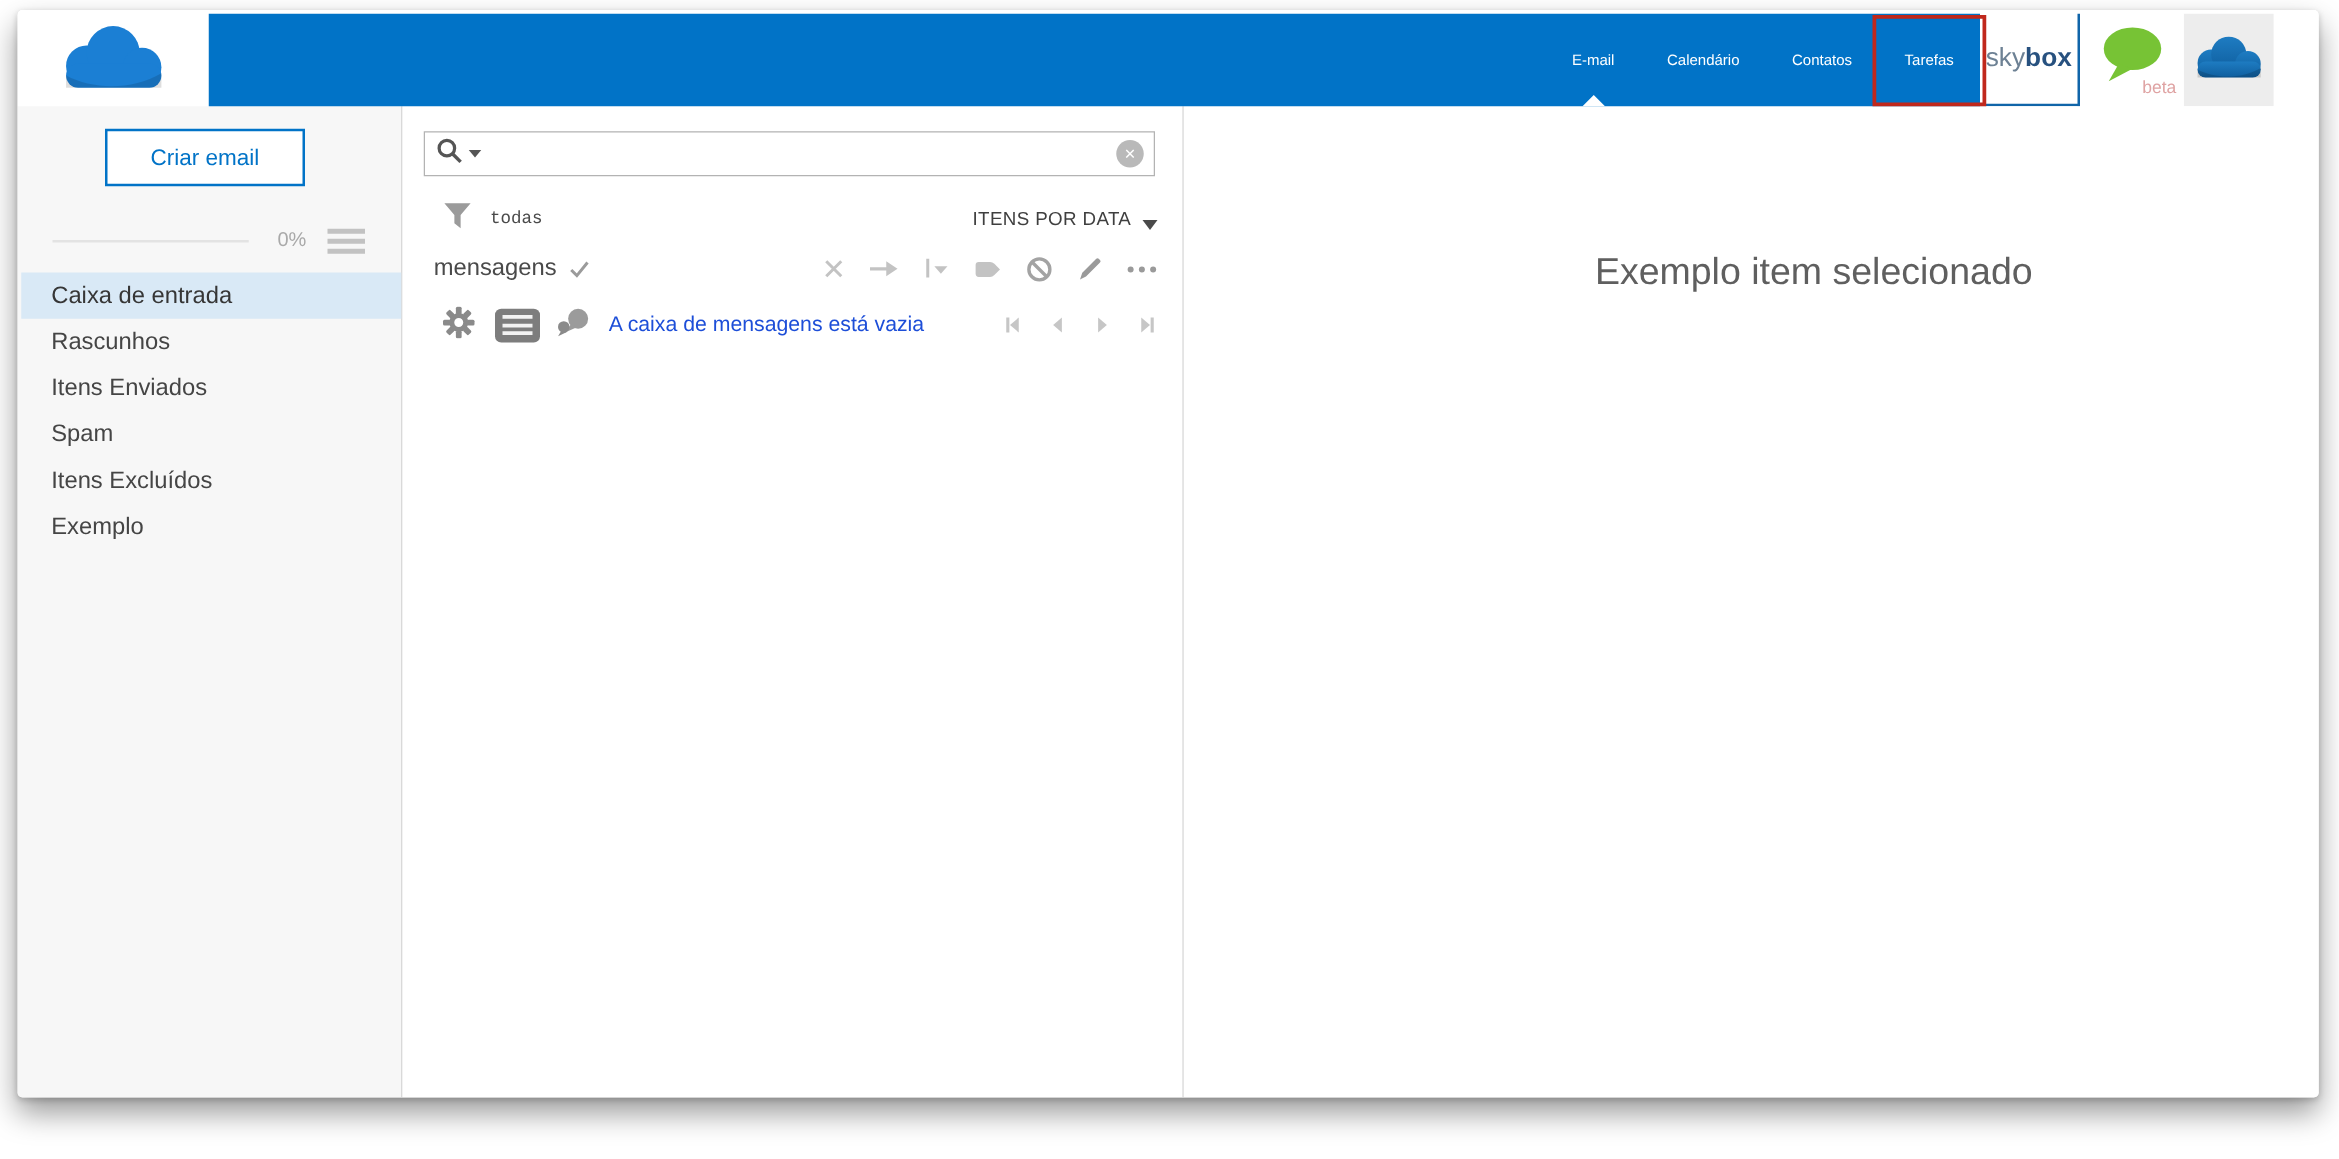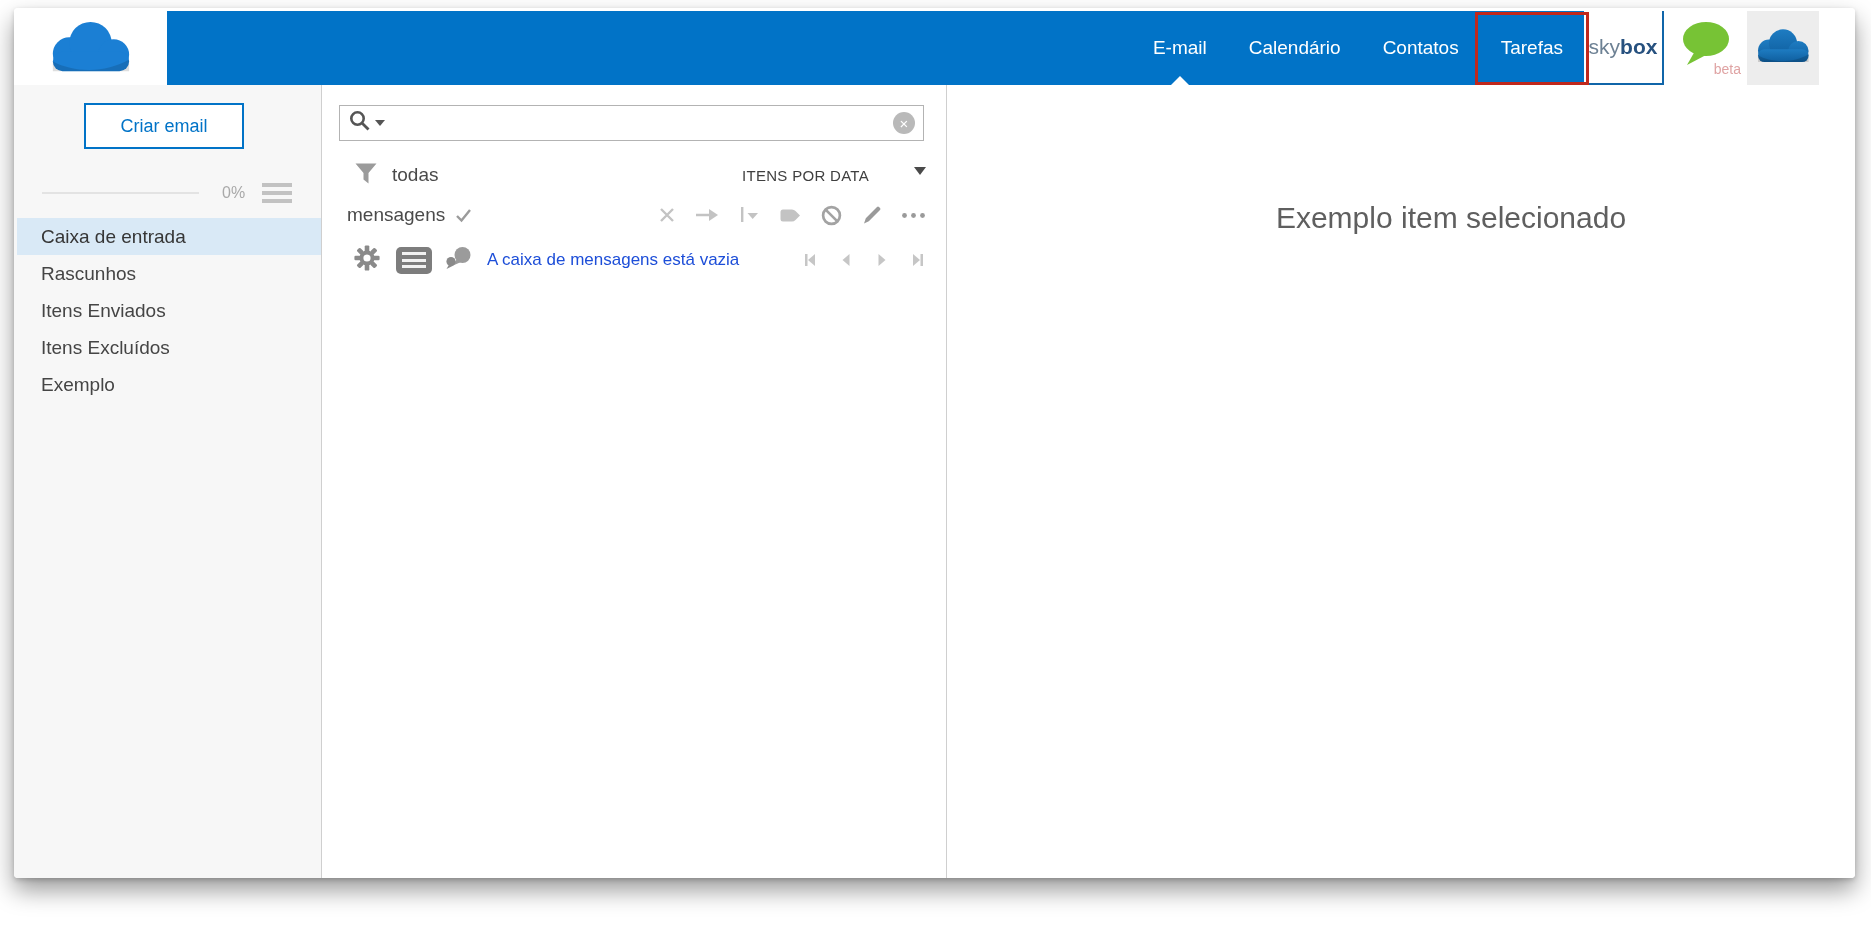--- a/index.html
+++ b/index.html
@@ -10,21 +10,21 @@
   .card{
     position:absolute;left:14px;top:8px;width:1841px;height:870px;
     background:#fff;border-radius:4px;
     box-shadow:0 12px 24px rgba(0,0,0,0.40), 0 2px 5px rgba(0,0,0,0.18);
     overflow:hidden;
   }
   
   .header{display:flex;height:77px;}
   .logo-block{width:153px;background:#fff;display:flex;align-items:center;justify-content:center;padding-top:4px;box-sizing:border-box;}
   .blue-bar{flex:1;margin-top:3px;background:#0173c7;display:flex;justify-content:flex-end;align-items:stretch;position:relative;}
-  .nav-item{color:#fff;font-size:19px;padding:0 21px;display:flex;align-items:center;position:relative;cursor:pointer;}
+  .nav-item{color:#fff;font-size:12px;padding:0 21px;display:flex;align-items:center;position:relative;cursor:pointer;}
   .nav-caret{position:absolute;bottom:0;left:50%;margin-left:-9px;width:0;height:0;
     border-left:9px solid transparent;border-right:9px solid transparent;border-bottom:9px solid #fff;}
   .annotation-box{position:absolute;top:1px;bottom:0;left:-5px;right:-5px;border:3px solid #c0281c;box-sizing:border-box;pointer-events:none;}
   .sky-tab{margin-top:3px;width:80px;background:#fff;border-right:2px solid #1065a9;border-bottom:2px solid #1065a9;
     display:flex;align-items:center;justify-content:center;font-size:21px;box-sizing:border-box;cursor:pointer;}
   .sky-tab .sky{color:#6d8194;}
   .sky-tab .box{color:#27517f;font-weight:bold;}
   .beta-block{margin-top:3px;width:83px;background:#fff;position:relative;cursor:pointer;}
   .beta-bubble{position:absolute;left:15px;top:10px;}
   .beta-label{position:absolute;right:6px;bottom:8px;color:#dfa3a3;font-size:14px;}
@@ -44,22 +44,22 @@
   .folder{height:37px;display:flex;align-items:center;padding-left:24px;font-size:19px;color:#454545;cursor:pointer;}
   .folder.selected{background:#d9e9f6;color:#363636;}
   
   .col-middle{width:625px;background:#fff;border-right:1px solid #cfcfcf;box-sizing:border-box;}
   .search-box{margin:20px 22px 0 17px;height:36px;box-sizing:border-box;border:1px solid #b3b3b3;display:flex;align-items:center;padding:0 8px;background:#fff;}
   .search-caret{width:0;height:0;border-left:5px solid transparent;border-right:5px solid transparent;border-top:6px solid #555;margin-left:3px;}
   .search-input{flex:1;border:none;outline:none;height:28px;margin-left:8px;font-size:16px;font-family:inherit;background:transparent;}
   .clear-btn{width:22px;height:22px;border-radius:50%;background:#b9b9b9;color:#fff;display:flex;align-items:center;justify-content:center;
     font-size:15px;line-height:1;cursor:pointer;}
   .filter-row{display:flex;align-items:center;margin:14px 20px 0 32px;height:40px;}
-  .filter-label{font-size:19px;color:#4a4a4a;margin-left:14px;}
-  .sort-group{margin-left:auto;display:flex;align-items:flex-start;cursor:pointer;gap:36px;}
+  .filter-label{font-size:14px;color:#4a4a4a;margin-left:14px;font-family:Liberation Mono, monospace;}
+  .sort-group{margin-left:auto;display:flex;align-items:flex-end;cursor:pointer;}
   .sort-label{font-size:15px;color:#3f3f3f;letter-spacing:0.3px;}
   .sort-caret{width:0;height:0;border-left:6px solid transparent;border-right:6px solid transparent;border-top:8px solid #4a4a4a;margin-left:9px;}
   .select-row{display:flex;align-items:center;margin:0 20px 0 25px;height:40px;}
   .select-label{font-size:19px;color:#4a4a4a;cursor:pointer;}
   .select-check{margin-left:10px;display:flex;align-items:center;}
   .tool-group{margin-left:auto;display:flex;align-items:center;gap:19px;}
   .tool-btn{display:flex;align-items:center;justify-content:center;cursor:pointer;}
   .empty-row{display:flex;align-items:center;margin:5px 20px 0 32px;height:40px;}
   .list-view-btn{width:36px;height:27px;background:#7d7d7d;border-radius:5px;display:flex;flex-direction:column;align-items:center;
     justify-content:center;gap:3.5px;margin-left:16px;cursor:pointer;}
@@ -164,20 +164,23 @@
         <div class="folder selected">
           <span>Caixa de entrada</span>
         </div>
         <div class="folder">
           <span>Rascunhos</span>
         </div>
         <div class="folder">
           <span>Itens Enviados</span>
         </div>
         <div class="folder">
+          <span>Spam</span>
+        </div>
+        <div class="folder">
           <span>Itens Excluídos</span>
         </div>
         <div class="folder">
           <span>Exemplo</span>
         </div>
       </div>
     </div>
 
     <div class="col-middle">
 

